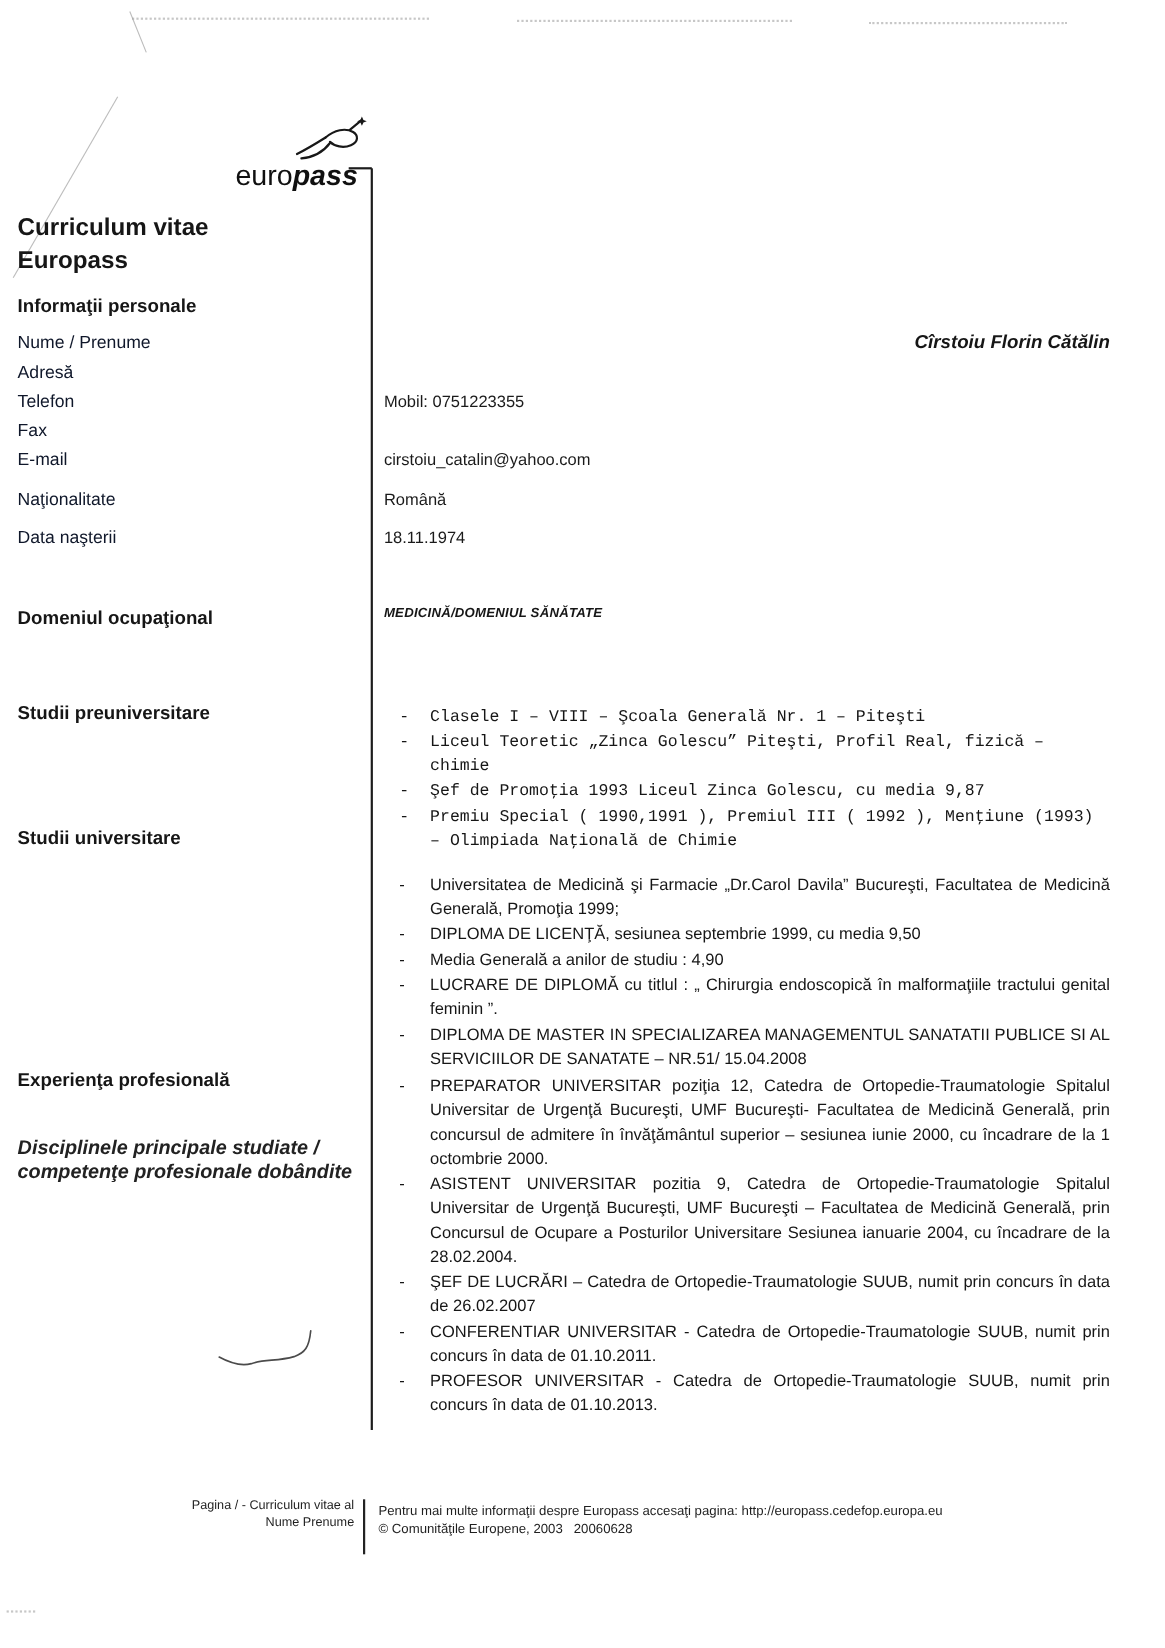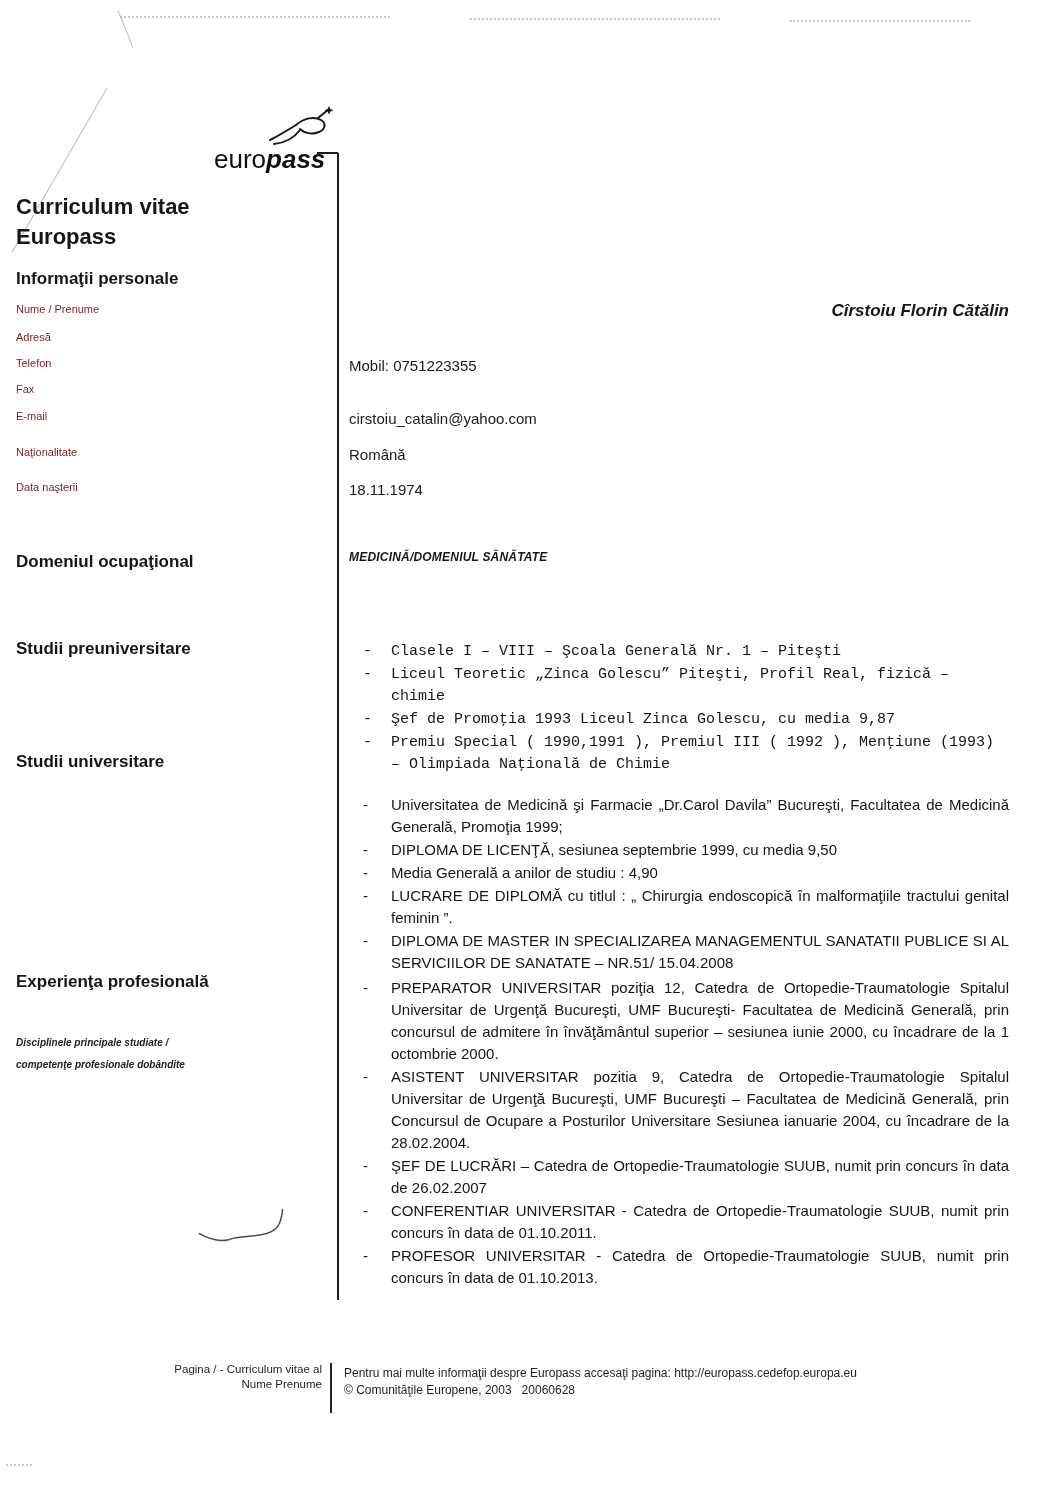--- a/index.html
+++ b/index.html
@@ -13,22 +13,22 @@
   
   .logo-text{font-size:26px;letter-spacing:0;color:#101010;}
   .logo-text .light{font-weight:400;}
   .logo-text .boldit{font-weight:bold;font-style:italic;}
   .logo-tick{background:#1d1d1d;}
   .vrule{background:#1c1c1c;}
   
   .leftcol{left:0;width:330px;text-align:left;margin-left:16px;}
   .title-line{font-weight:bold;font-size:22px;line-height:30px;}
   .sec-heading{font-weight:bold;font-size:17px;}
-  .field-label{font-size:11px;color:#7f1d1d;}
-  .sub-label{font-weight:bold;font-style:italic;font-size:10px;line-height:22px;white-space:pre-line;color:#222;}
+  .field-label{font-size:16px;color:#0f172a;}
+  .sub-label{font-weight:bold;font-style:italic;font-size:18px;line-height:22px;white-space:pre-line;color:#222;}
   
   .valcol{left:349px;width:660px;}
   .field-value{font-size:15px;color:#1a1a1a;}
   .name-value{font-weight:bold;font-style:italic;font-size:17px;text-align:right;}
   .occ-value{font-weight:bold;font-style:italic;font-size:12px;letter-spacing:.2px;}
   
   ul.dashes{list-style:none;margin:0;padding:0 0 0 14px;}
   ul.dashes li{display:flex;font-size:15px;line-height:22px;margin:0 0 1px 0;}
   ul.dashes li::before{content:"-";flex:0 0 28px;}
   ul.dashes li span{display:block;flex:1;}

